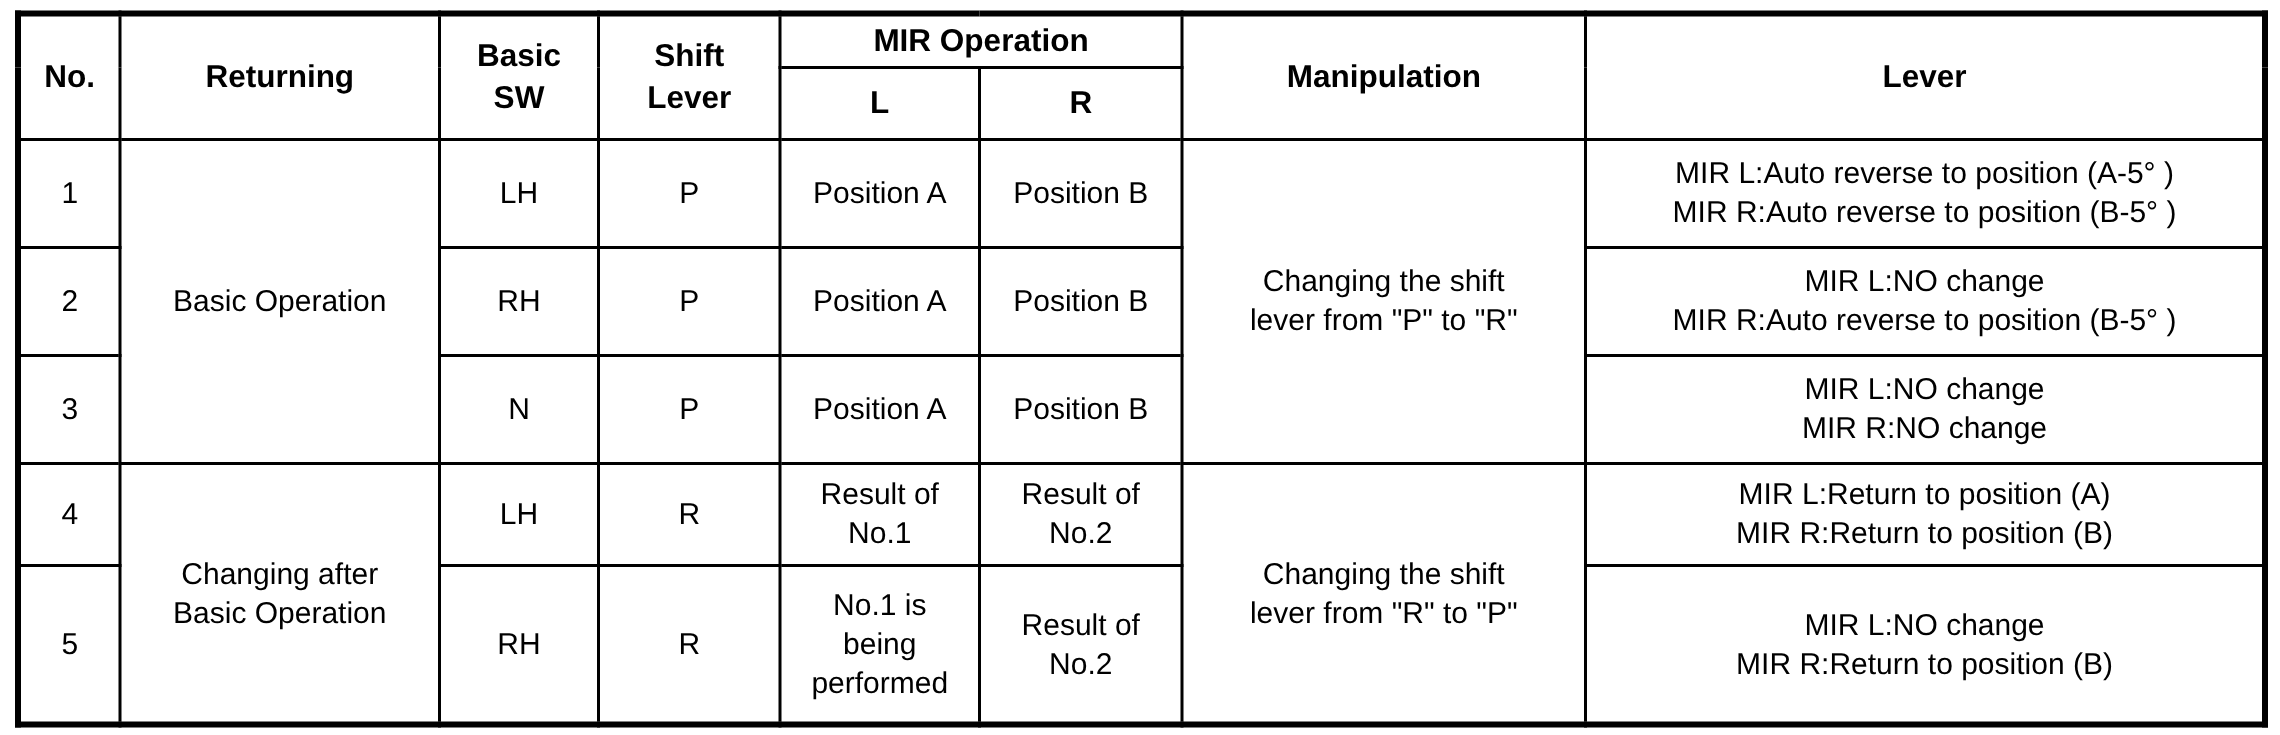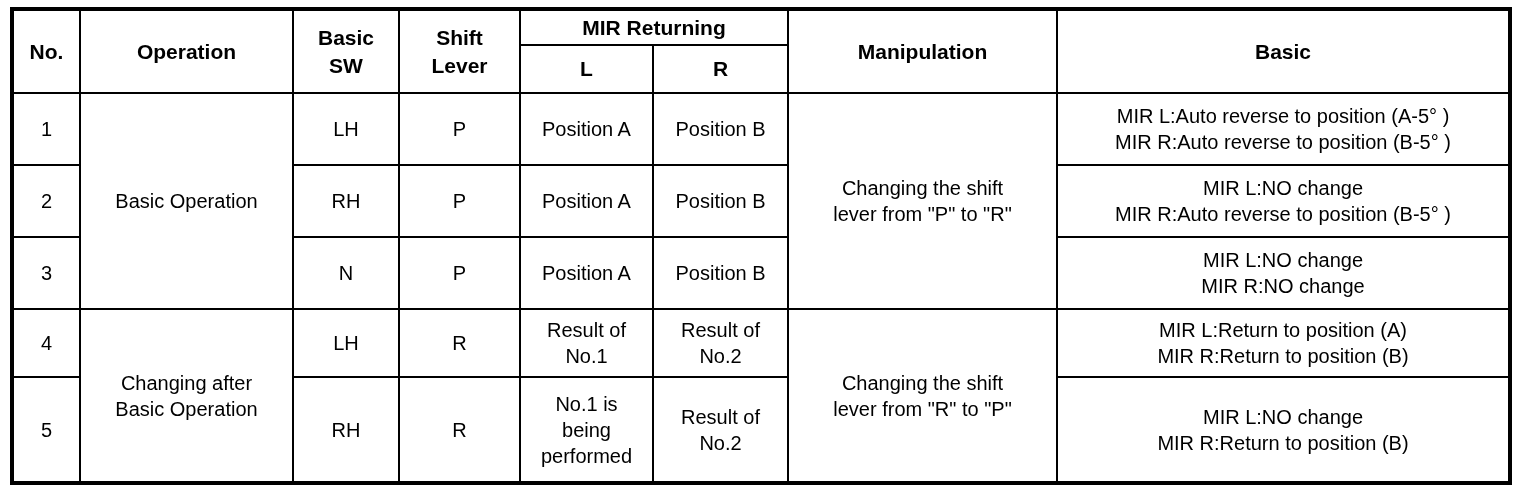--- a/index.html
+++ b/index.html
@@ -103,28 +103,28 @@
       <col class="c-select">
       <col class="c-shift">
       <col class="c-mir-l">
       <col class="c-mir-r">
       <col class="c-manip">
       <col class="c-result">
     </colgroup>
     <thead>
       <tr class="head-row-1">
         <th rowspan="2">No.</th>
-        <th rowspan="2">Operation</th>
+        <th rowspan="2">Returning</th>
         <th rowspan="2" class="op-cell">Basic
 SW</th>
         <th rowspan="2" class="op-cell">Shift
 Lever</th>
-        <th colspan="2">MIR Returning</th>
+        <th colspan="2">MIR Operation</th>
         <th rowspan="2">Manipulation</th>
-        <th rowspan="2">Basic</th>
+        <th rowspan="2">Lever</th>
       </tr>
       <tr class="head-row-2">
         <th>L</th>
         <th>R</th>
       </tr>
     </thead>
     <tbody>
       <tr class="body-row">
         <td>1</td>
         <td rowspan="3" class="op-cell">Basic Operation</td>

